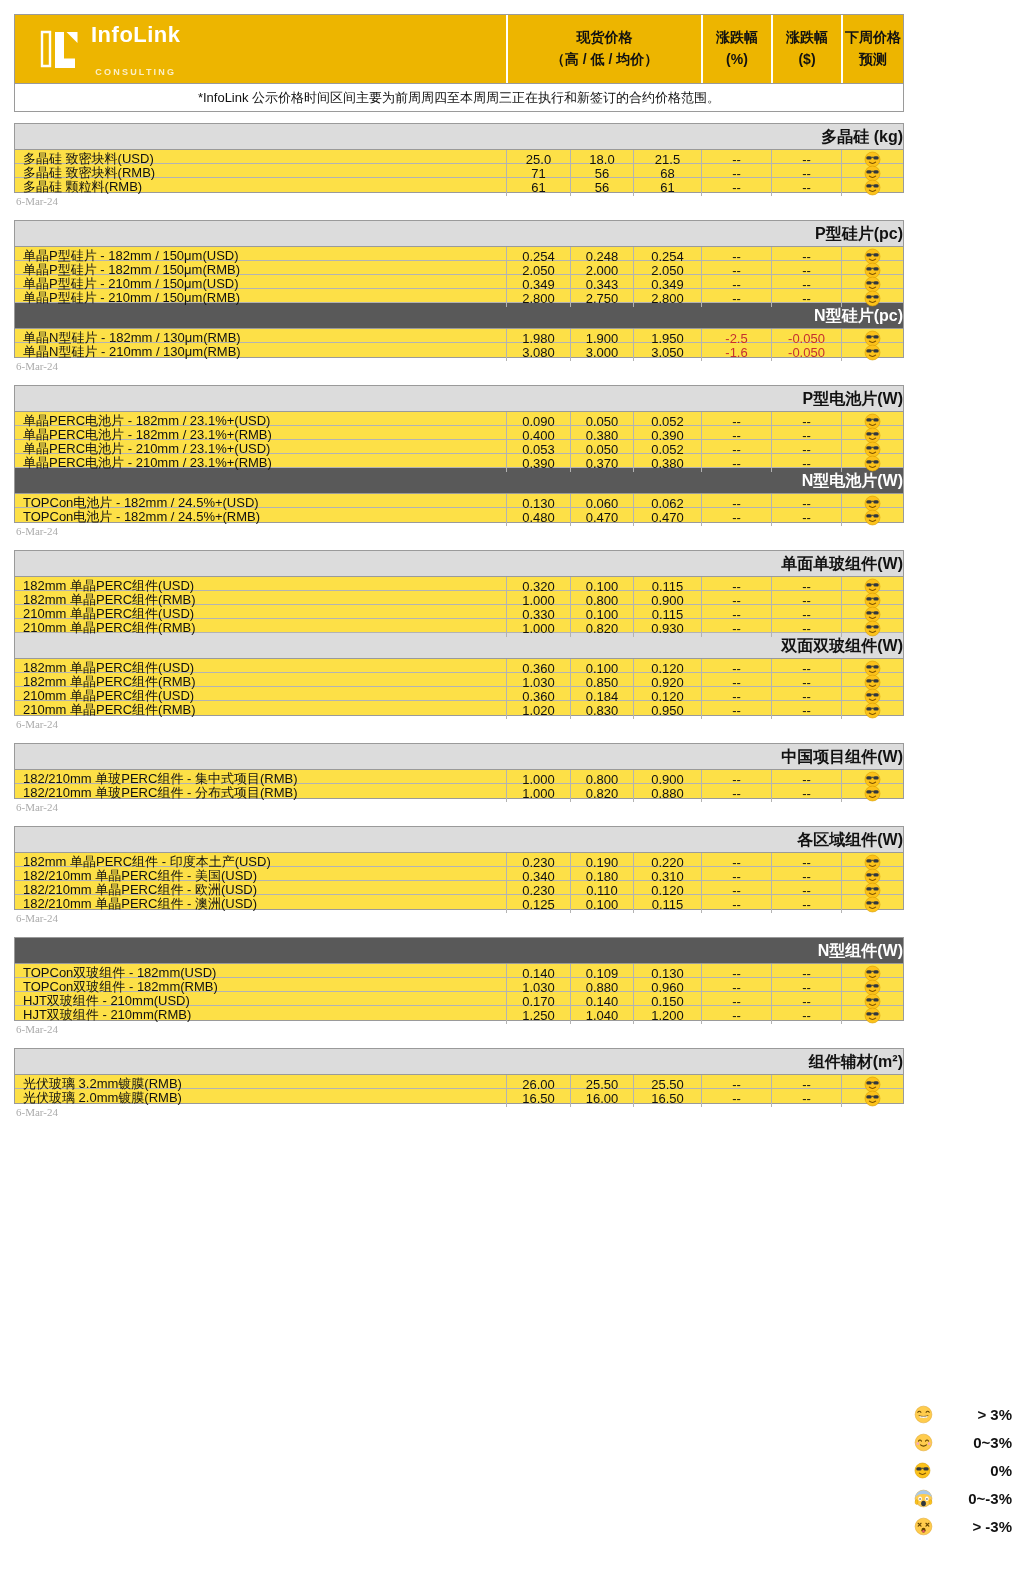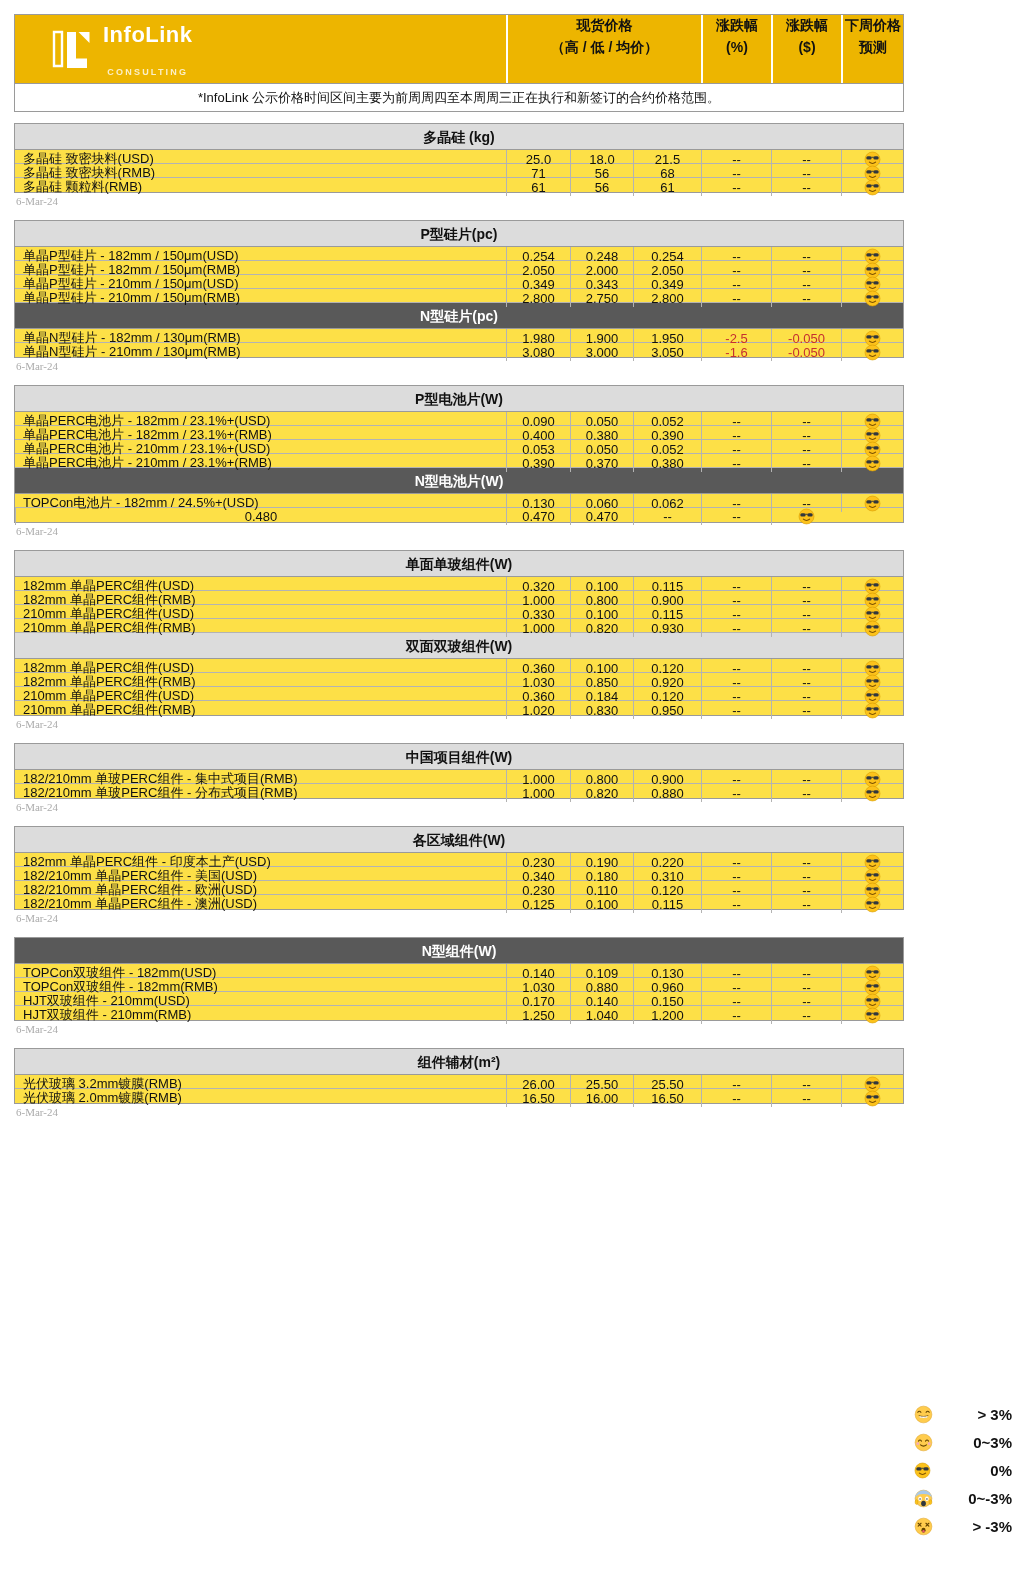--- a/index.html
+++ b/index.html
@@ -5,36 +5,36 @@
   * { margin:0; padding:0; box-sizing:border-box; }
   html,body { background:#fff; }
   .page { position:relative; width:1028px; height:1576px; background:#fff;
           font-family:"Liberation Sans", sans-serif; color:#111; overflow:hidden; }
   .board { position:absolute; left:14px; top:14px; width:890px; }
 
   
   .top-box { border:1px solid #9a9a9a; }
   .yellow-header { display:grid; grid-template-columns:491px 195px 70px 70px 1fr;
                    background:#EDB500; height:68px; }
-  .yh-cell { display:flex; flex-direction:column; align-items:center;
+  .yh-cell { display:flex; flex-direction:column; justify-content:center; align-items:center;
              font-weight:bold; font-size:14px; line-height:1.55; color:#111;
              border-left:2px solid #fff; text-align:center; }
   .yh-logo { border-left:none; flex-direction:row; justify-content:flex-start;
-             align-items:center; padding-left:36px; gap:10px; }
+             align-items:center; padding-left:24px; gap:10px; }
   .logo-text .brand { color:#fff; font-size:22px; font-weight:bold; letter-spacing:0.5px; }
   .logo-text .sub   { color:rgba(255,255,255,0.78); font-size:9px; letter-spacing:2.2px;
                       font-weight:bold; margin-top:13px; }
   .note-row { border-top:1px solid #9a9a9a; background:#fff; text-align:center;
               font-weight:normal; font-size:13px; padding:5px 0 4px 0; }
 
   
   .block-wrap { margin-top:11px; }
   .block { border:1px solid #9a9a9a; background:#fff; }
-  .section-title { height:26px; line-height:26px; text-align:center; font-weight:bold;
-                   font-size:14px; background:#DCDCDC; color:#111;
+  .section-title { height:26px; line-height:26px; text-align:right; font-weight:bold;
+                   font-size:16px; background:#DCDCDC; color:#111;
                    border-bottom:1px solid #9a9a9a; }
   .section-title.dark { background:#595959; color:#fff; }
   .row { display:grid; grid-template-columns:491px 64px 63px 68px 70px 70px 1fr;
          height:14px; border-bottom:1px solid #b3b3b3; background:#fde047; }
   .row:last-child { border-bottom:none; }
   .cell { display:flex; align-items:center; justify-content:center; font-size:13px;
           border-left:1px solid #b3b3b3; color:#111; }
   .cell.label { justify-content:flex-start; padding-left:8px; border-left:none; }
   .cell.neg { color:#C53030; }
   .date-label { font-family:Liberation Serif, serif; font-size:11px; color:#ababab;
@@ -367,20 +367,21 @@
                     <circle cx="10" cy="10" r="8.8" fill="#FCC21B" stroke="#D79B00" stroke-width="0.7"></circle>
                     <rect x="2.7" y="6.1" width="6.3" height="3.9" rx="1.8" fill="#31373D"></rect>
                     <rect x="11" y="6.1" width="6.3" height="3.9" rx="1.8" fill="#31373D"></rect>
                     <rect x="8.6" y="6.8" width="2.8" height="1.1" fill="#31373D"></rect>
                     <path d="M6.3 13.1 q3.7 3 7.4 0" fill="none" stroke="#7A4F01" stroke-width="1.2" stroke-linecap="round"></path>
                   </svg>
                 </span>
               </div>
             </div>
             <div class="row">
+              <div class="cell label">TOPCon电池片 - 182mm / 24.5%+(RMB)</div>
               <div class="cell">0.480</div>
               <div class="cell">0.470</div>
               <div class="cell">0.470</div>
               <div class="cell">--</div>
               <div class="cell">--</div>
               <div class="cell">
                 <span class="emoji">
                   <svg width="17" height="17" viewBox="0 0 20 20">
                     <circle cx="10" cy="10" r="8.8" fill="#FCC21B" stroke="#D79B00" stroke-width="0.7"></circle>
                     <rect x="2.7" y="6.1" width="6.3" height="3.9" rx="1.8" fill="#31373D"></rect>

